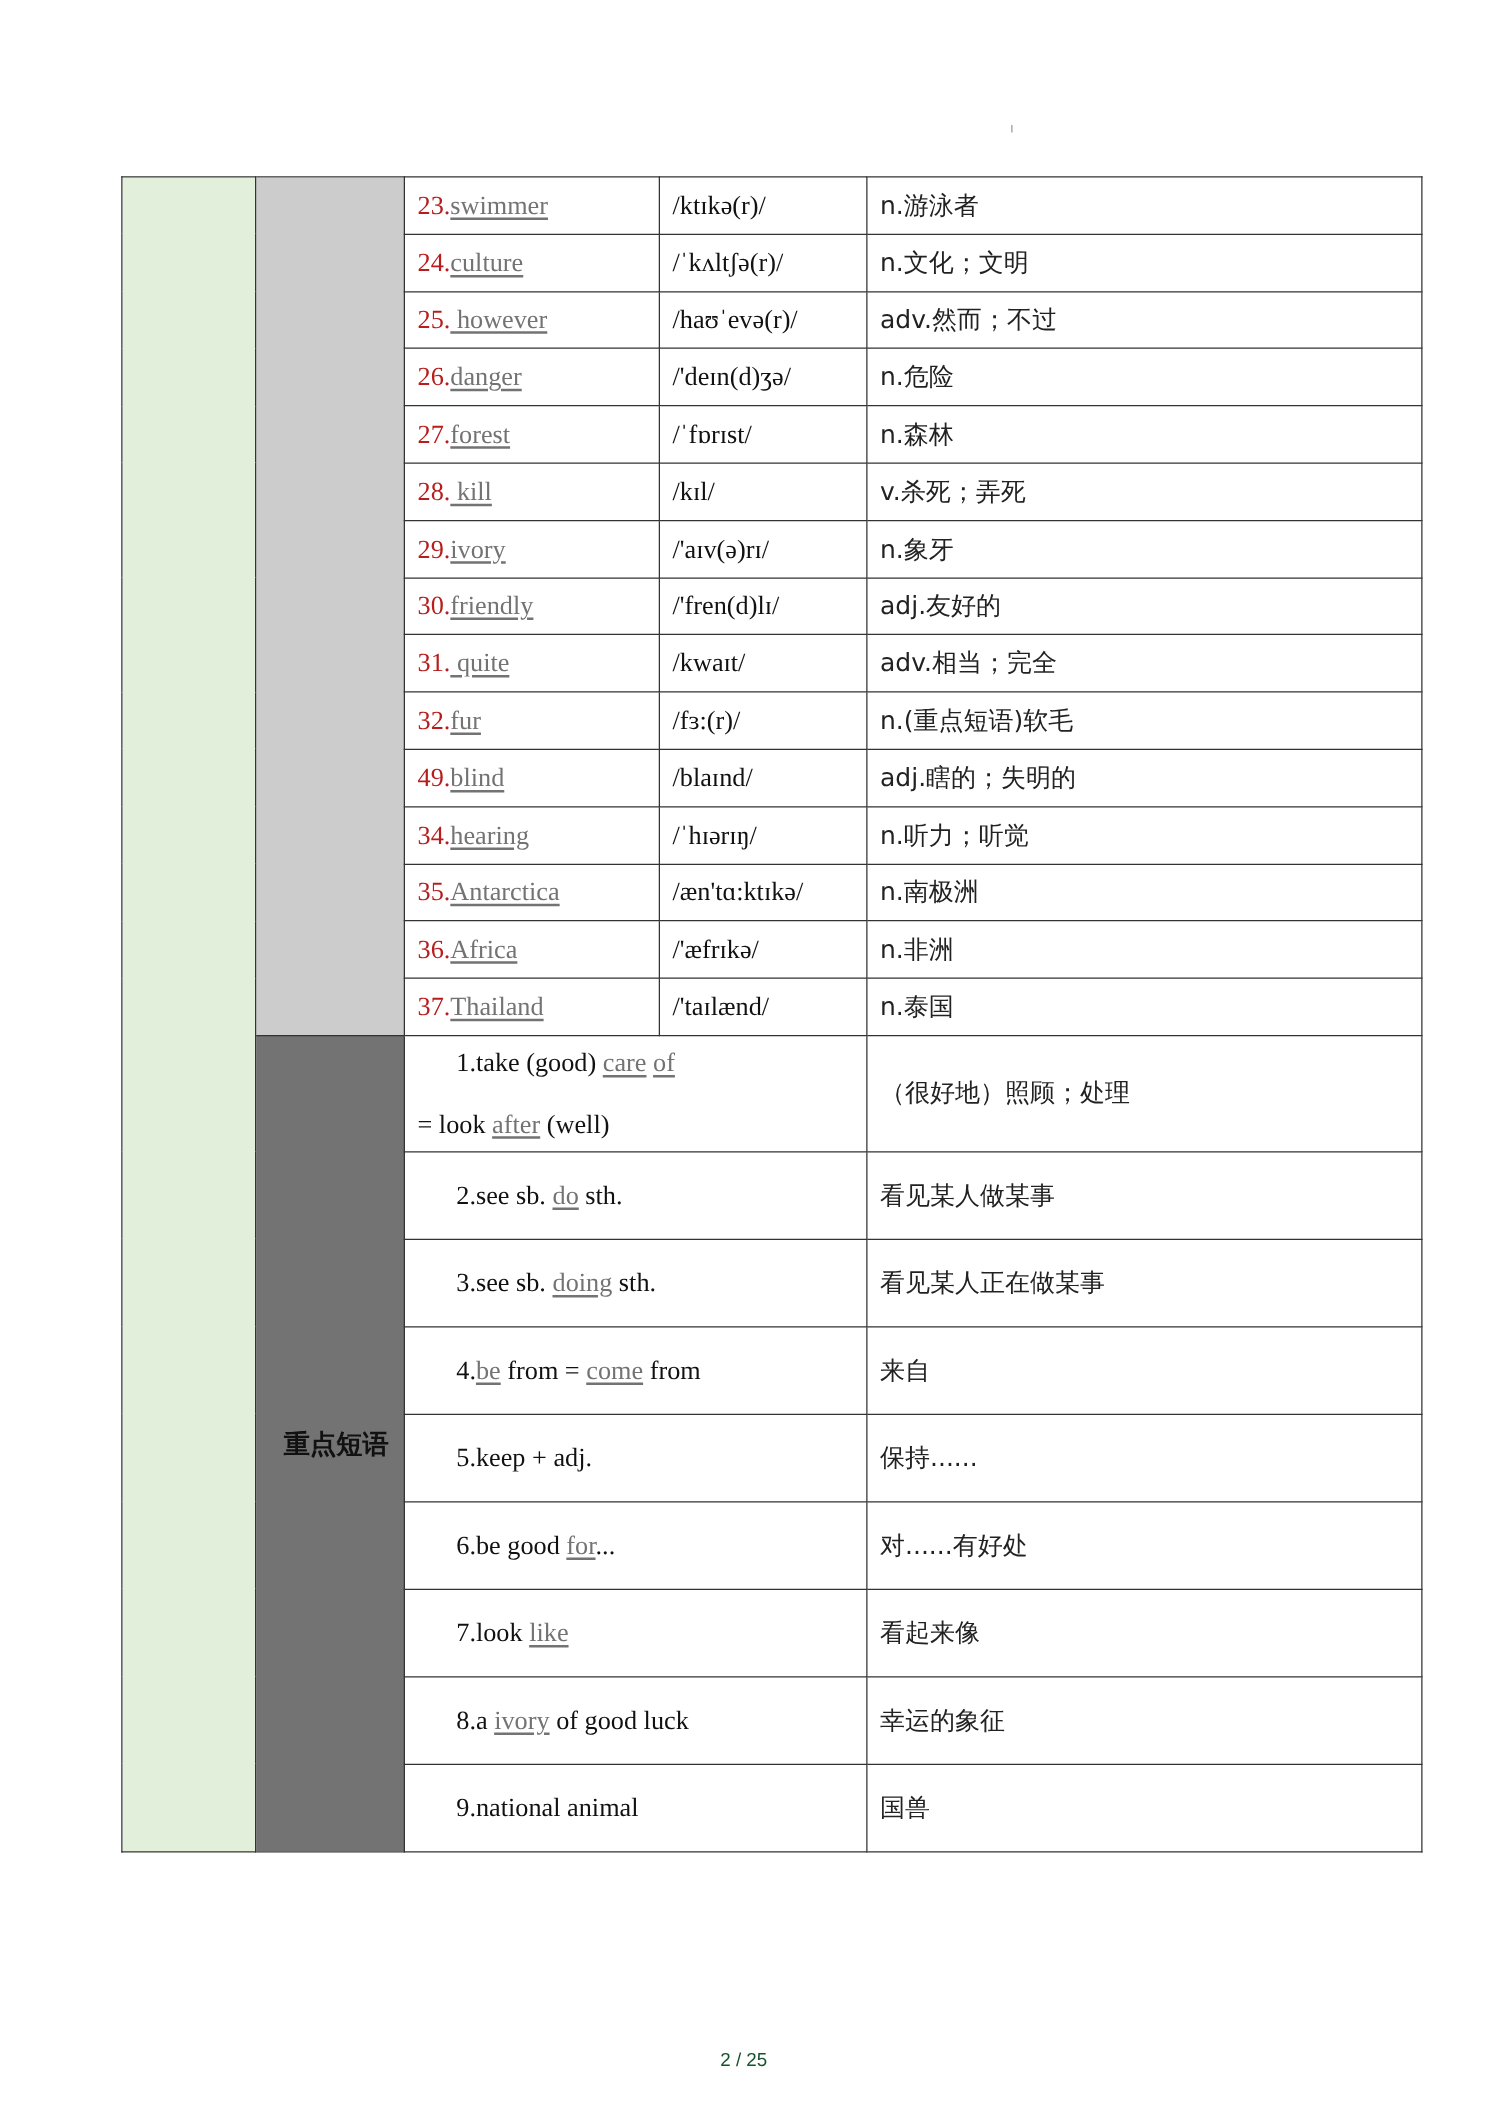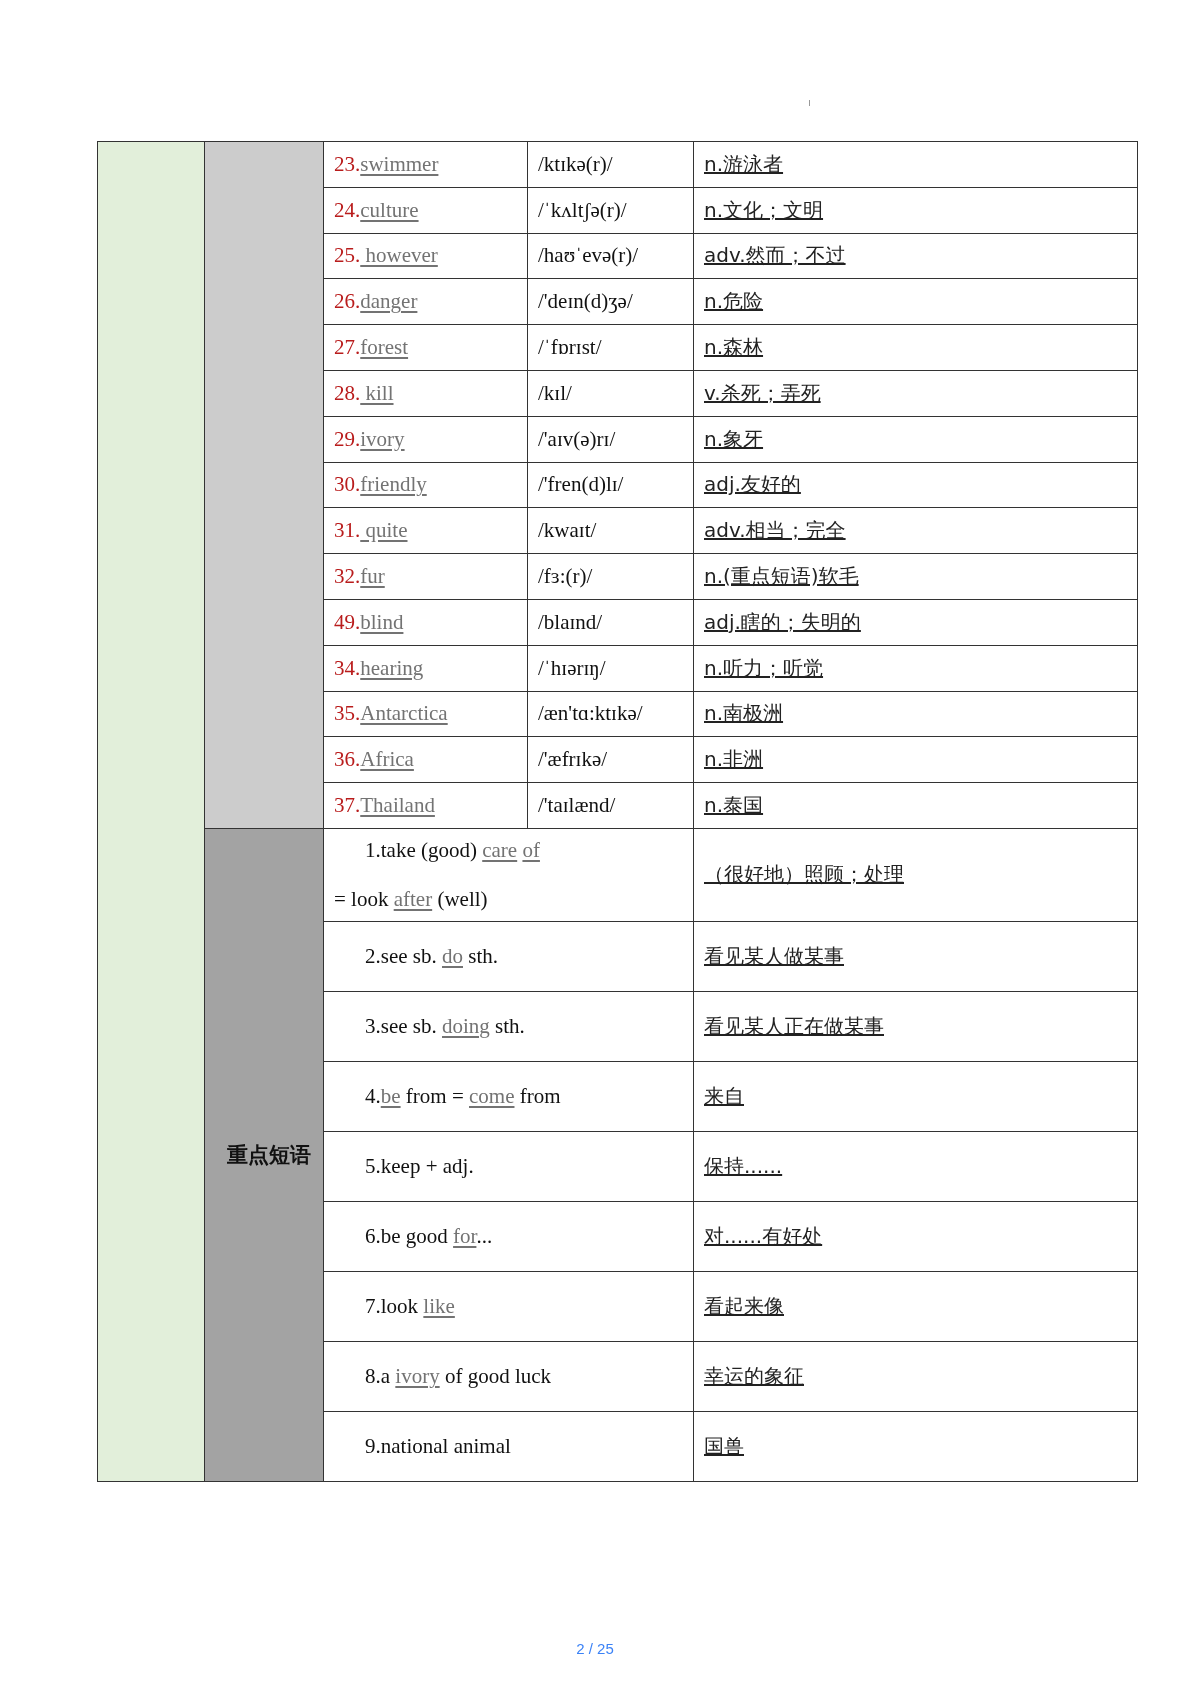--- a/index.html
+++ b/index.html
@@ -5,32 +5,32 @@
     html, body { margin: 0; padding: 0; background: #ffffff; }
     body { width: 1190px; height: 1683px; position: relative; overflow: hidden;
       font-family: "Liberation Serif", "DejaVu Serif", serif; color: #111; }
     .mark { position: absolute; left: 809px; top: 100px; width: 1px; height: 6px; background: #999; }
     table.vocab { position: absolute; left: 97px; top: 141px; width: 1040px;
       border-collapse: collapse; table-layout: fixed; }
     table.vocab td { border: 1.5px solid #333; padding: 0 0 0 10px; vertical-align: middle;
       font-size: 21px; white-space: nowrap; overflow: hidden; }
     td.green { background: #e2efda; padding: 0; }
     td.gray { background: #cccccc; padding: 0; }
-    td.label { background: #a3a3a3; text-align: center; padding: 0;
+    td.label { background: #737373; text-align: center; padding: 0;
       font-family: Liberation Serif, serif; font-weight: bold; font-size: 21px; }
     tr.vrow td { height: 44.8px; }
     tr.p1 td { height: 92px; }
     tr.prow td { height: 69px; }
     .num { color: #b91c1c; }
     .link { color: #737373; text-decoration: underline; text-underline-offset: 3px; }
-    .cn { font-family: "DejaVu Sans", sans-serif; font-size: 20px; color: #222; text-decoration: underline; }
+    .cn { font-family: "DejaVu Sans", sans-serif; font-size: 20px; color: #222; }
     .line2 { display: block; margin-top: 24px; }
     .line1 { display: block; margin-left: 31px; }
     .pagenum { position: absolute; left: 0; width: 1190px; top: 1640px; text-align: center;
-      font-family: "Liberation Sans", sans-serif; font-size: 15px; color: #3b82f6; }
+      font-family: "Liberation Sans", sans-serif; font-size: 15px; color: #14532d; }
   </style>
 </head>
 <body>
 
 <div class="mark"></div>
 
 <table class="vocab">
   <colgroup>
     <col style="width:107px">
     <col style="width:119px">

